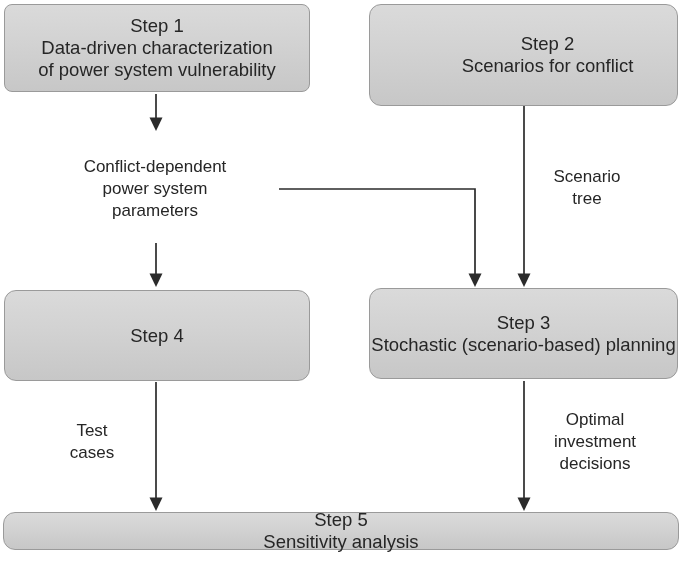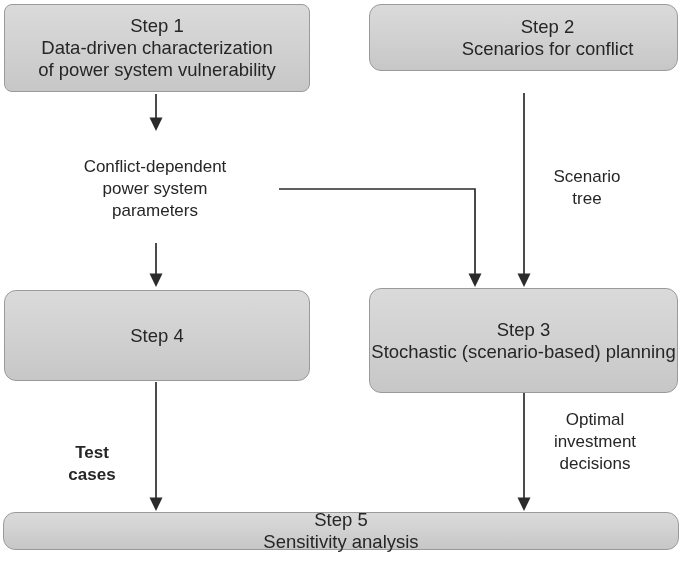--- a/index.html
+++ b/index.html
@@ -38,27 +38,27 @@
     line-height: 22px;
   }
   .box .bl, .flabel .bl { white-space: nowrap; }
   .flabel {
     position: absolute;
     text-align: center;
     font-size: 17px;
     line-height: 22px;
   }
   #box-step1 { left: 4px;   top: 4px;   width: 306px; height: 88px; border-radius: 8px; }
-  #box-step2 { left: 369px; top: 4px;   width: 309px; height: 67px; padding-left: 48px; }
+  #box-step2 { left: 369px; top: 4px;   width: 309px; height: 102px; padding-left: 48px; }
   #box-step4 { left: 4px;   top: 290px; width: 306px; height: 91px; }
-  #box-step3 { left: 369px; top: 288px; width: 309px; height: 105px; }
+  #box-step3 { left: 369px; top: 288px; width: 309px; height: 91px; }
   #box-step5 { left: 3px;   top: 512px; width: 676px; height: 38px; align-items: center; }
   #label-conflict { left: 45px;  top: 156px; width: 220px; }
   #label-scenario { left: 527px; top: 166px; width: 120px; }
-  #label-test     { left: 32px;  top: 442px; width: 120px; font-weight: bold; }
+  #label-test     { left: 32px;  top: 420px; width: 120px; }
   #label-optimal  { left: 525px; top: 409px; width: 140px; }
 </style>
 </head>
 <body>
 
 <div class="canvas">
 
   <svg class="arrows" viewBox="0 0 685 570" xmlns="http://www.w3.org/2000/svg">
 
     <g>

